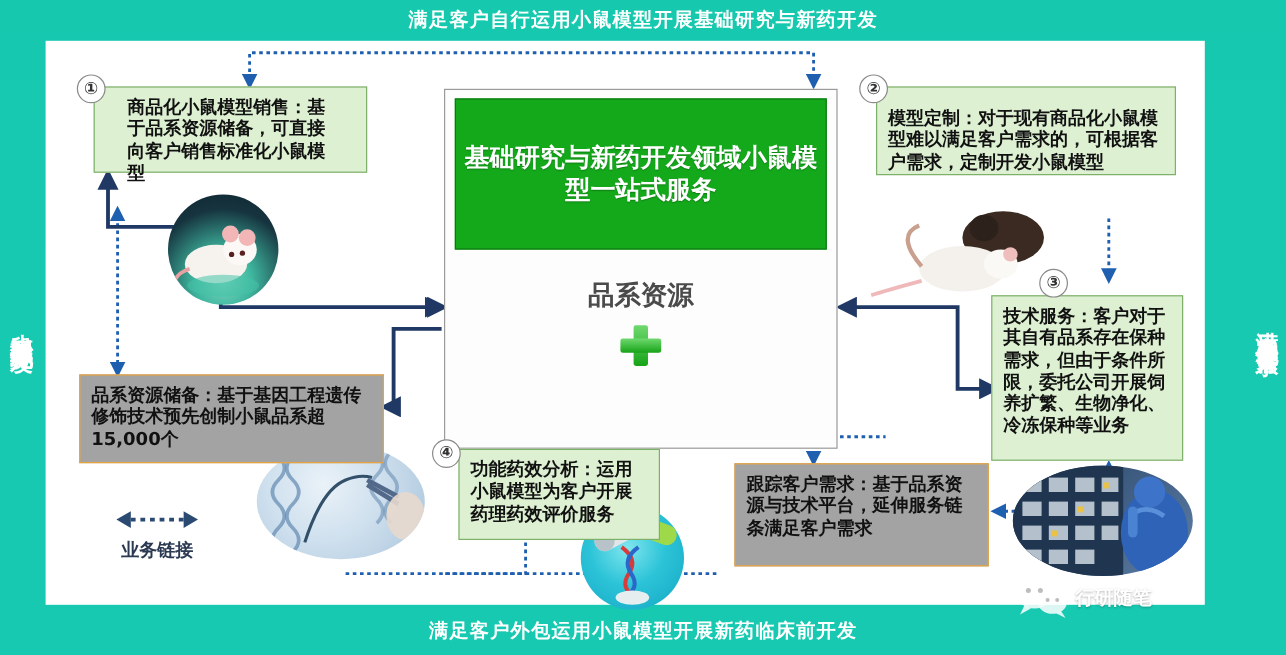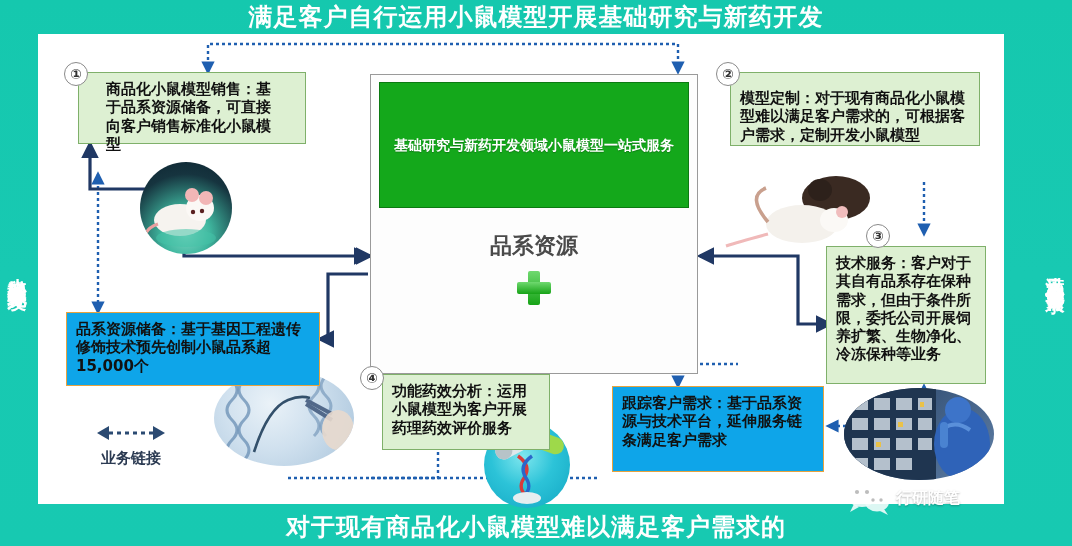--- a/index.html
+++ b/index.html
@@ -5,21 +5,21 @@
   html,body{margin:0;padding:0;background:#fff;}
   body{font-family:"DejaVu Sans","Liberation Sans",sans-serif;}
   #root{
     position:relative;width:1072px;height:546px;overflow:hidden;
     background:#1ec6b0;
     background:linear-gradient(180deg,#15c8ae 0%,#18c9b2 50%,#17c9b1 100%);
   }
   
   .banner{
     position:absolute;left:0;width:1072px;
-    color:#ffffff;font-weight:bold;font-size:24px;
+    color:#ffffff;font-weight:bold;font-size:16px;
     text-align:center;letter-spacing:1px;
     display:flex;align-items:center;justify-content:center;
     font-family:"DejaVu Sans","Liberation Sans",sans-serif;
   }
   #banner-top{top:0;height:34px;}
   #banner-bottom{top:507px;height:39px;}
 
   
   .rail{
     position:absolute;top:34px;height:473px;width:34px;
@@ -49,21 +49,21 @@
     font-weight:bold;color:#1b1b1b;
     line-height:1.22;
     letter-spacing:0px;
   }
   .box-green{
     background:#dff0d8;background:#ddf0d2;
     border:1.5px solid #7fb06a;
     color:#111;
   }
   .box-orange{
-    background:#0ea5e9;
+    background:#a3a3a3;
     border:1.5px solid #e8a33d;
     color:#111;
   }
   .num{
     position:absolute;width:22px;height:22px;border-radius:50%;
     border:1.4px solid #8a8a8a;background:#ffffff;color:#333;
     font-size:14px;font-weight:bold;
     display:flex;align-items:center;justify-content:center;
     z-index:30;
   }
@@ -72,21 +72,21 @@
   #hero-frame{
     position:absolute;left:332px;top:40px;width:328px;height:300px;
     border:1.5px solid #9a9a9a;background:#fdfdfd;box-sizing:border-box;
   }
   #hero-green{
     position:absolute;left:341px;top:48px;width:310px;height:126px;
     background:#18a71c;background:#14a81b;
     border:1px solid #0c7a12;
     box-sizing:border-box;
     display:flex;align-items:center;justify-content:center;
-    color:#ffffff;font-weight:bold;font-size:14px;line-height:1.3;
+    color:#ffffff;font-weight:bold;font-size:21px;line-height:1.3;
     text-align:center;
     text-shadow:0 1px 1px rgba(0,0,0,.25);
   }
   #hero-row{
     position:absolute;left:341px;top:212px;width:310px;height:44px;
     display:flex;align-items:center;justify-content:center;gap:10px;
     color:#4a4a4a;font-weight:bold;font-size:22px;flex-direction:column;
   }
   .plus{
     position:relative;width:34px;height:34px;flex:0 0 34px;
@@ -319,21 +319,21 @@
         <line x1="18" y1="9" x2="62" y2="9" stroke="#2b4a72" stroke-width="3" stroke-dasharray="4,4"></line>
         <path d="M18 2 L6 9 L18 16 z" fill="#2b4a72"></path>
         <path d="M62 2 L74 9 L62 16 z" fill="#2b4a72"></path>
       </svg>
       <div>业务链接</div>
     </div>
 
   </div>
 
   <div class="banner" id="banner-bottom">
-    <span>对于现有商品化小鼠模型难以满足客户需求的</span>
+    <span>满足客户外包运用小鼠模型开展新药临床前开发</span>
   </div>
 
   <div id="watermark">
     <svg id="wechat-icon" viewBox="0 0 44 34">
       <ellipse cx="16" cy="14" rx="15" ry="12" fill="#ffffff" opacity=".92"></ellipse>
       <path d="M8 23 L4 31 L13 26 z" fill="#ffffff" opacity=".92"></path>
       <circle cx="11" cy="11" r="2.1" fill="#b8b8b8"></circle>
       <circle cx="21" cy="11" r="2.1" fill="#b8b8b8"></circle>
       <ellipse cx="31" cy="21" rx="12" ry="9.5" fill="#ffffff" opacity=".92"></ellipse>
       <path d="M38 28 L42 34 L34 30 z" fill="#ffffff" opacity=".92"></path>

